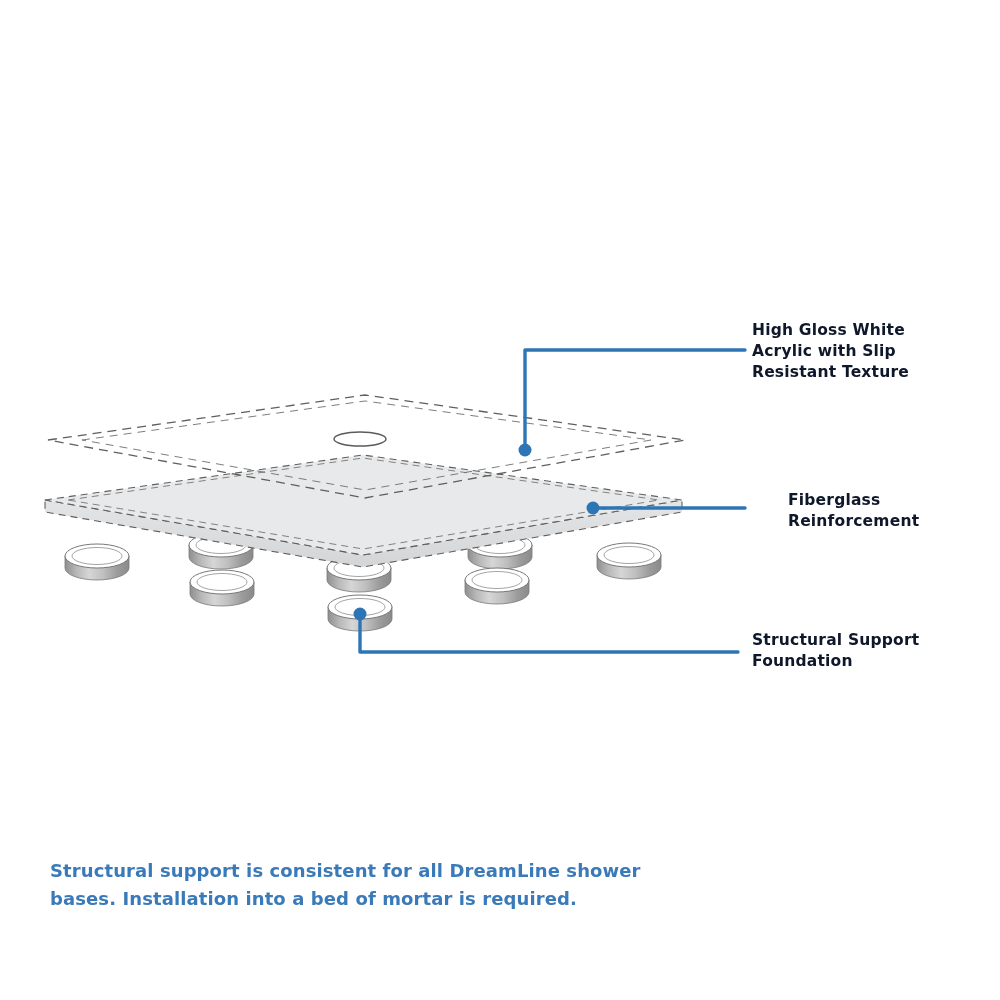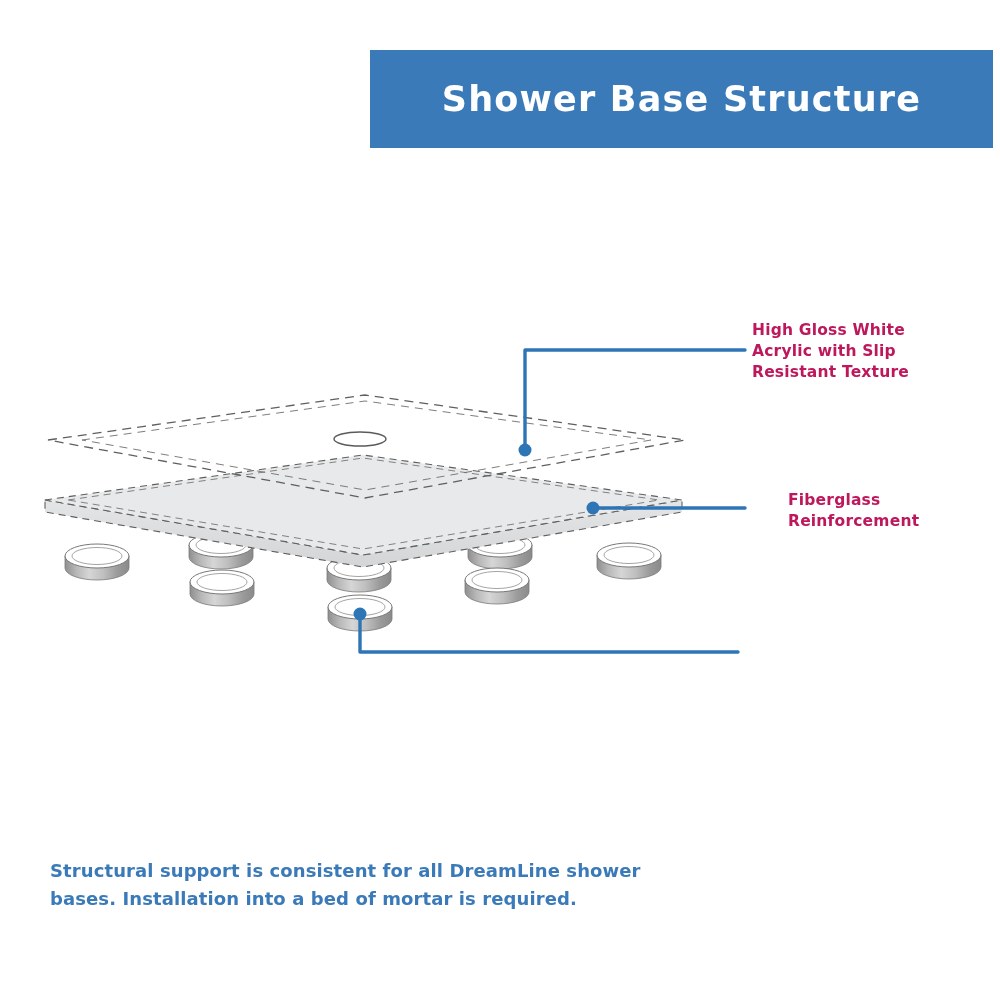--- a/index.html
+++ b/index.html
@@ -48,21 +48,21 @@
     left: 0;
     top: 0;
     width: 1000px;
     height: 1000px;
     pointer-events: none;
   }
 
   
   .callout {
     position: absolute;
-    color: #be185d;
+    color: #0f172a;
     font-family: "DejaVu Sans", sans-serif;
     font-size: 15.5px;
     font-weight: bold;
     line-height: 1.35;
     letter-spacing: 0.2px;
     white-space: pre-line;
   }
   .callout-1 { left: 752px; top: 320px; }
   .callout-2 { left: 788px; top: 490px; }
   .callout-3 { left: 752px; top: 630px; }
@@ -79,23 +79,20 @@
     font-weight: bold;
     line-height: 1.55;
     letter-spacing: 0.1px;
   }
 </style>
 </head>
 <body>
 
 <div class="page">
 
-  <div class="header-banner">
-    <div class="header-title">Shower Base Structure</div>
-  </div>
 
   <svg class="diagram" viewBox="0 0 1000 1000" width="1000" height="1000">
     <defs>
       <linearGradient id="ringBody" x1="0" y1="0" x2="1" y2="0">
         <stop offset="0%" stop-color="#8f8f8f"></stop>
         <stop offset="18%" stop-color="#b8b8b8"></stop>
         <stop offset="38%" stop-color="#d6d6d6"></stop>
         <stop offset="60%" stop-color="#bfbfbf"></stop>
         <stop offset="82%" stop-color="#9b9b9b"></stop>
         <stop offset="100%" stop-color="#8a8a8a"></stop>
@@ -195,16 +192,18 @@
     </g>
   </svg>
 
   <div class="callout callout-1">High Gloss White
 Acrylic with Slip
 Resistant Texture</div>
 
   <div class="callout callout-2">Fiberglass
 Reinforcement</div>
 
+  <div class="callout callout-3">Structural Support
+Foundation</div>
 
   <div class="footer-caption">Structural support is consistent for all DreamLine shower bases. Installation into a bed of mortar is required.</div>
 
 </div>
 
 </body></html>

